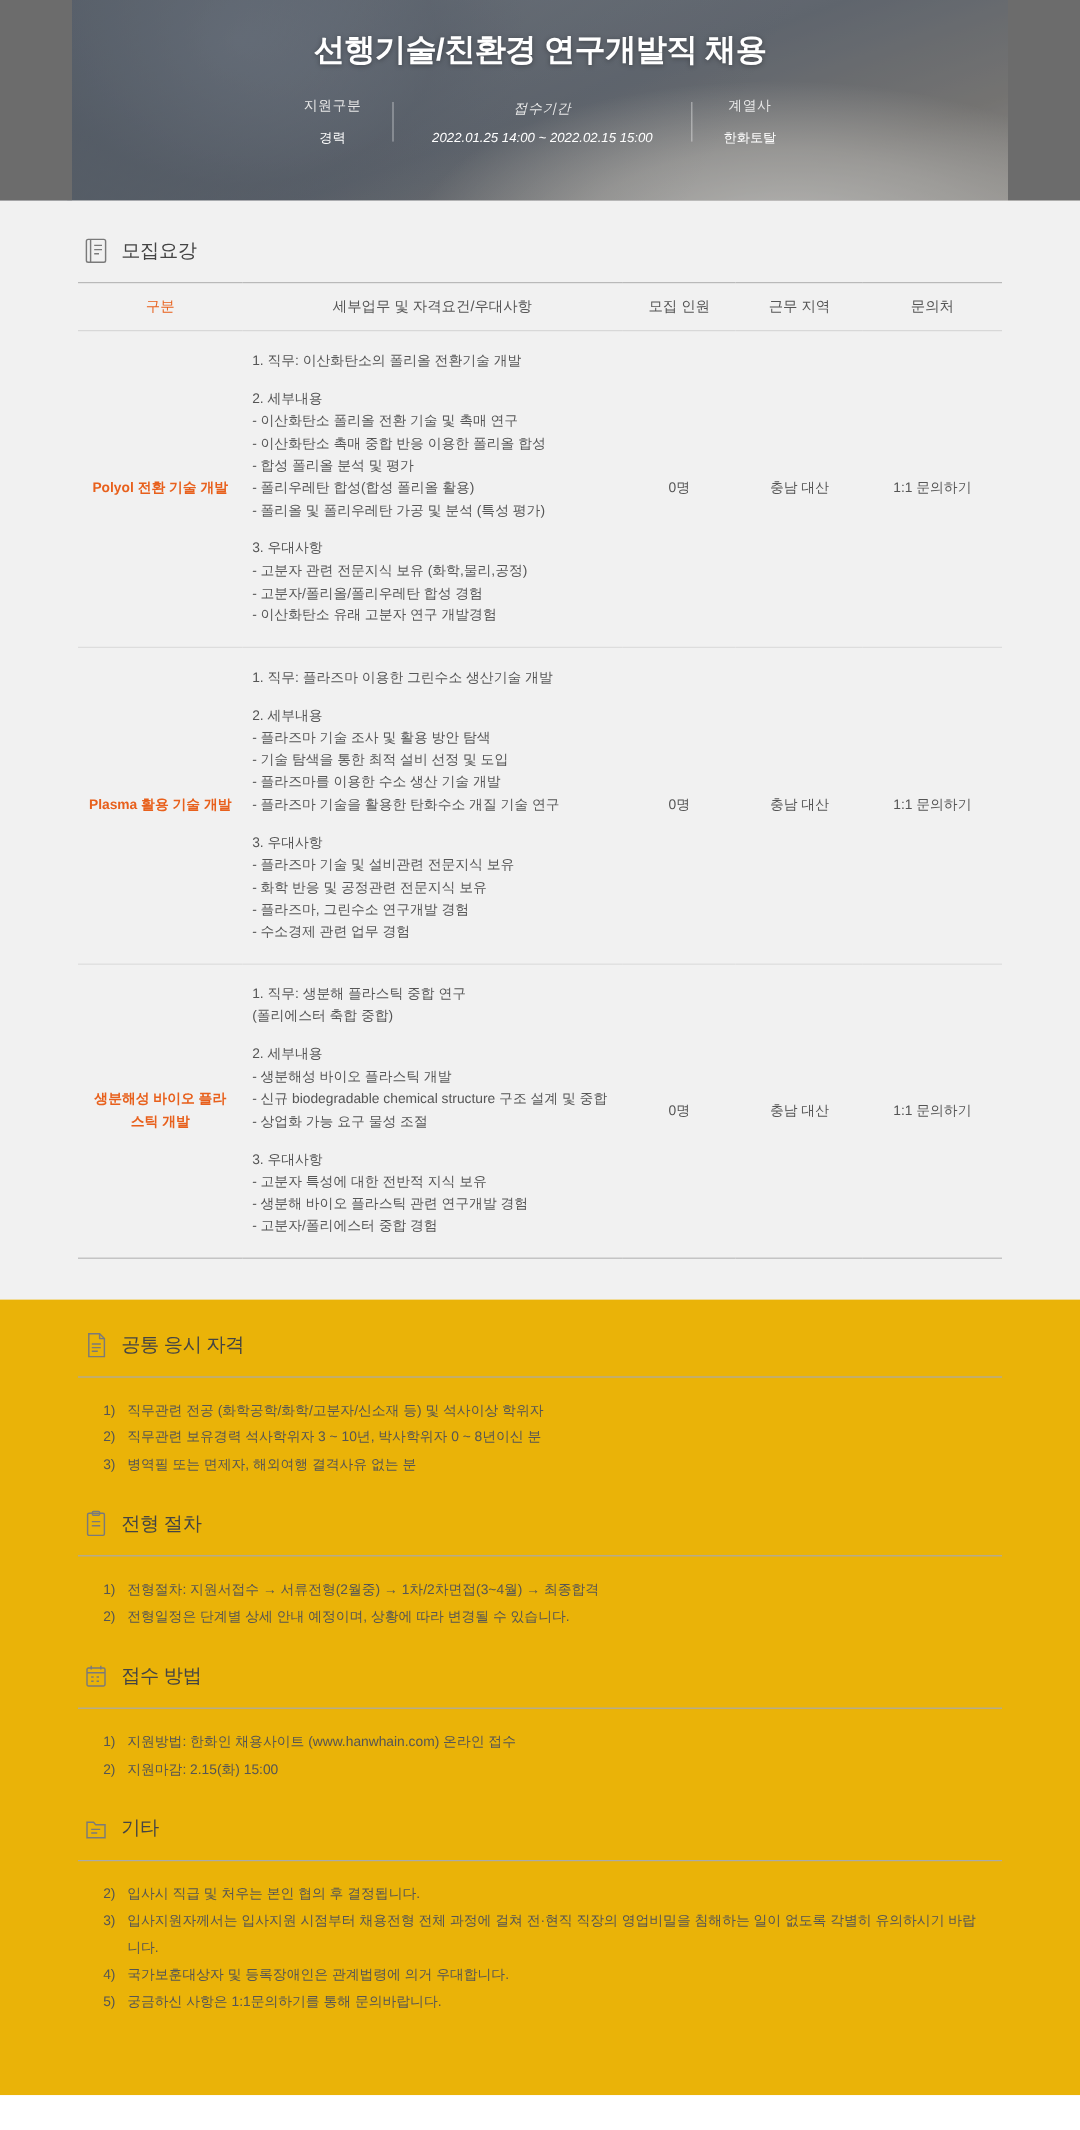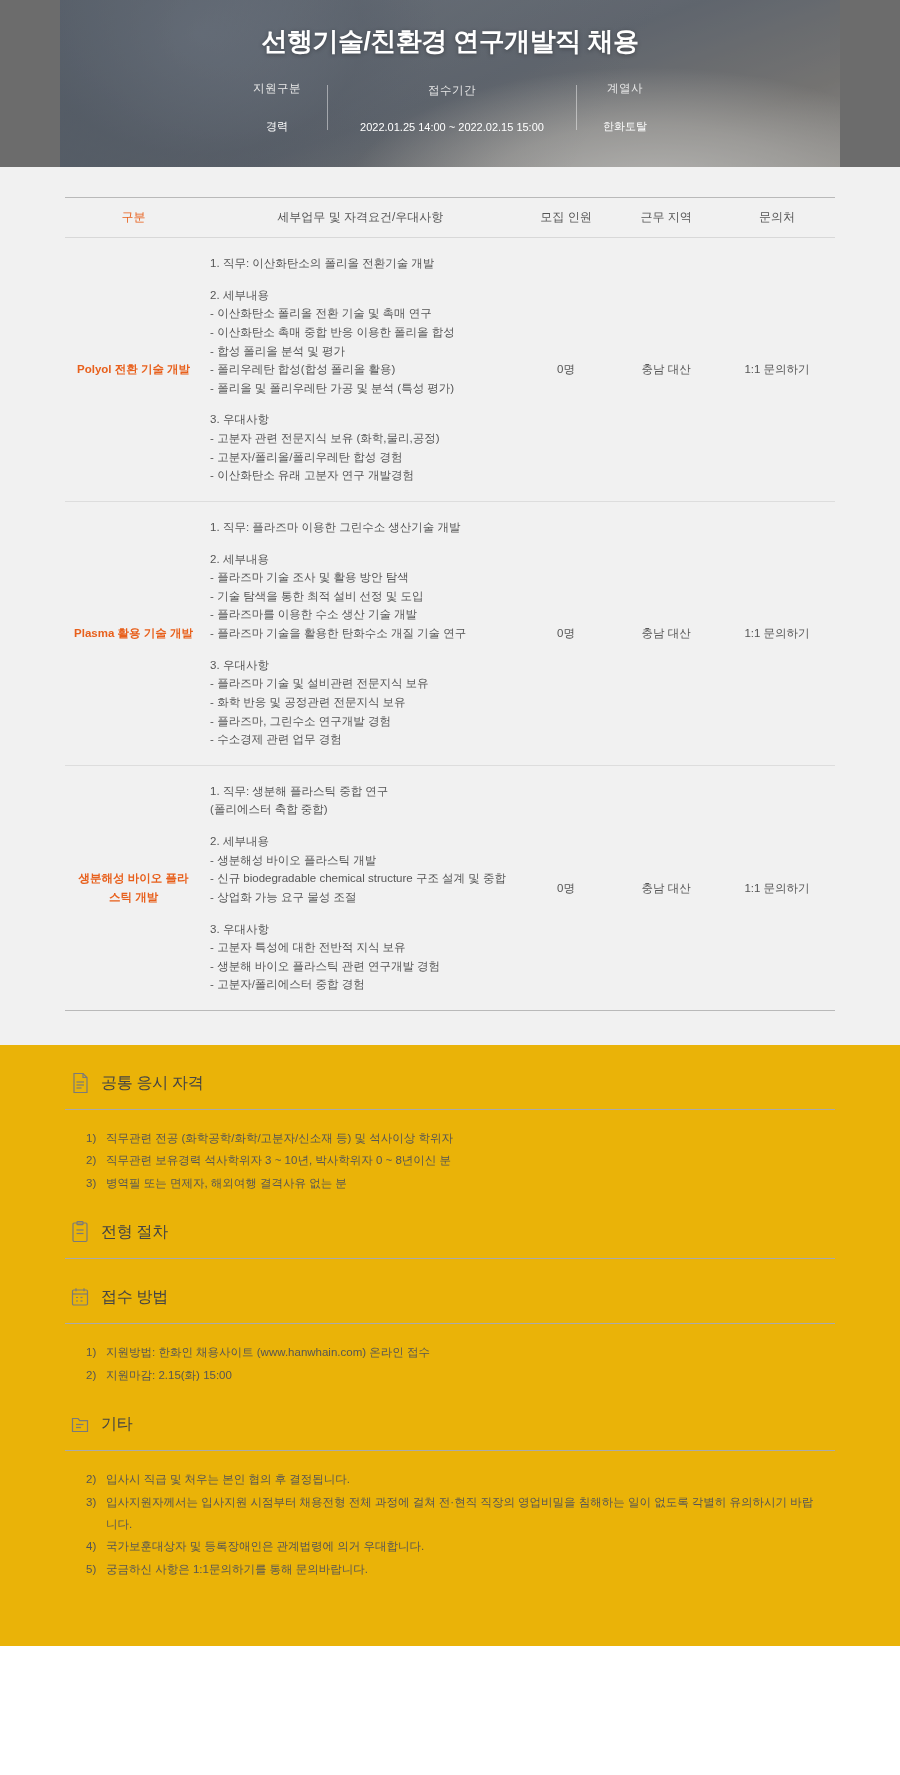--- a/index.html
+++ b/index.html
@@ -76,38 +76,38 @@
     align-items: stretch;
     color: #ffffff;
     font-size: 12px;
   }
   .hero-meta-item {
     padding: 0 26px;
     text-align: center;
     display: flex;
     flex-direction: column;
     justify-content: center;
-    gap: 23px;
+    gap: 11px;
   }
   .hero-meta-item .lbl {
     font-size: 11.5px;
     color: #e8e8e8;
     letter-spacing: 0.5px;
   }
   .hero-meta-item .val {
     font-size: 11px;
     color: #ffffff;
     font-weight: normal;
   }
   .hero-sep {
     width: 1px;
     background: rgba(255,255,255,0.45);
     margin: 4px 0;
   }
-  .hero-meta-item.wide { padding: 0 32px; }
+  .hero-meta-item.wide { padding: 0 32px; font-style: italic; }
 
   
   .band-gray { background: #f1f1f1; padding: 30px 0 34px 0; }
   .band-white { background: #eab308; padding: 26px 0 40px 0; }
   .wrap { width: 770px; margin: 0 auto; }
 
   .sec-head {
     display: flex;
     align-items: center;
     gap: 10px;
@@ -205,20 +205,32 @@
       <div class="hero-meta-item">
         <span class="lbl">계열사</span>
         <span class="val">한화토탈</span>
       </div>
     </div>
   </div>
 </div>
 
 <div class="band-gray">
   <div class="wrap">
+    <div class="sec-head">
+      <span class="ico">
+        <svg width="22" height="24" viewBox="0 0 22 24" fill="none" stroke="#7a7a7a" stroke-width="1.2">
+          <rect x="3" y="2.5" width="16" height="19" rx="1.5"></rect>
+          <line x1="6.5" y1="2.5" x2="6.5" y2="21.5"></line>
+          <line x1="9.5" y1="7.5" x2="16" y2="7.5"></line>
+          <line x1="9.5" y1="11" x2="16" y2="11"></line>
+          <line x1="9.5" y1="14.5" x2="13.5" y2="14.5"></line>
+        </svg>
+      </span>
+      <h2>모집요강</h2>
+    </div>
 
     <table class="recruit">
       <thead>
         <tr>
           <th class="col-cat">구분</th>
           <th class="col-detail">세부업무 및 자격요건/우대사항</th>
           <th class="col-num">모집 인원</th>
           <th class="col-loc">근무 지역</th>
           <th class="col-contact">문의처</th>
         </tr>
@@ -331,20 +343,24 @@
           <svg width="22" height="24" viewBox="0 0 22 24" fill="none" stroke="#7a7a7a" stroke-width="1.2">
             <rect x="4" y="3" width="14" height="18.5" rx="1.2"></rect>
             <rect x="8" y="1.5" width="6" height="3.2" rx="0.8"></rect>
             <line x1="7.5" y1="10" x2="14.5" y2="10"></line>
             <line x1="7.5" y1="13.5" x2="14.5" y2="13.5"></line>
           </svg>
         </span>
         <h2>전형 절차</h2>
       </div>
       <div class="sec-rule"></div>
+      <ol class="plainlist">
+        <li><span class="mark">1)</span><span>전형절차: 지원서접수 → 서류전형(2월중) → 1차/2차면접(3~4월) → 최종합격</span></li>
+        <li><span class="mark">2)</span><span>전형일정은 단계별 상세 안내 예정이며, 상황에 따라 변경될 수 있습니다.</span></li>
+      </ol>
     </div>
 
     <div class="sec-block">
       <div class="sec-head">
         <span class="ico">
           <svg width="22" height="24" viewBox="0 0 22 24" fill="none" stroke="#7a7a7a" stroke-width="1.2">
             <rect x="3.5" y="5" width="15" height="15" rx="1.2"></rect>
             <line x1="3.5" y1="9" x2="18.5" y2="9"></line>
             <line x1="7" y1="3.2" x2="7" y2="6.2"></line>
             <line x1="15" y1="3.2" x2="15" y2="6.2"></line>

